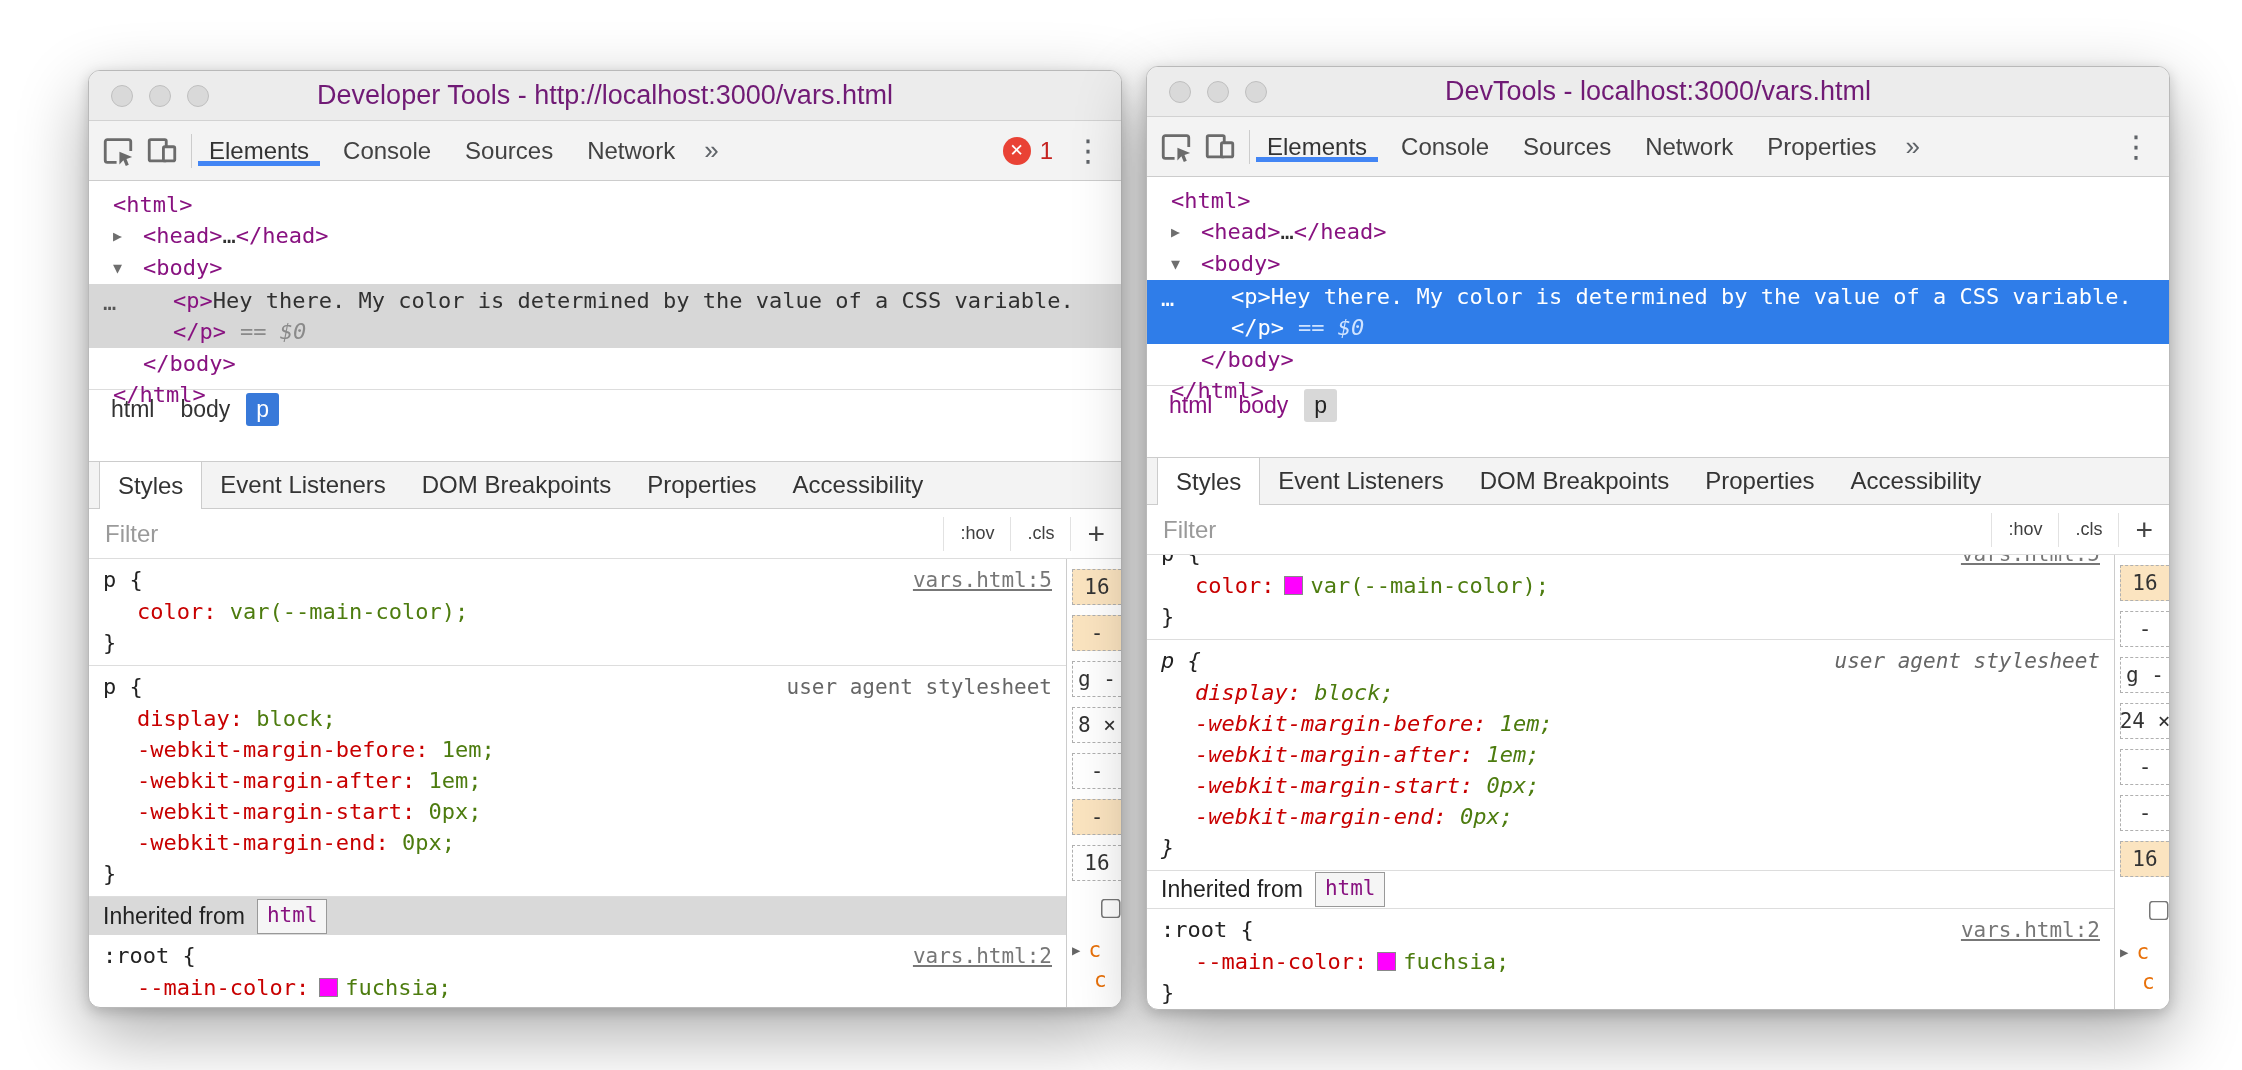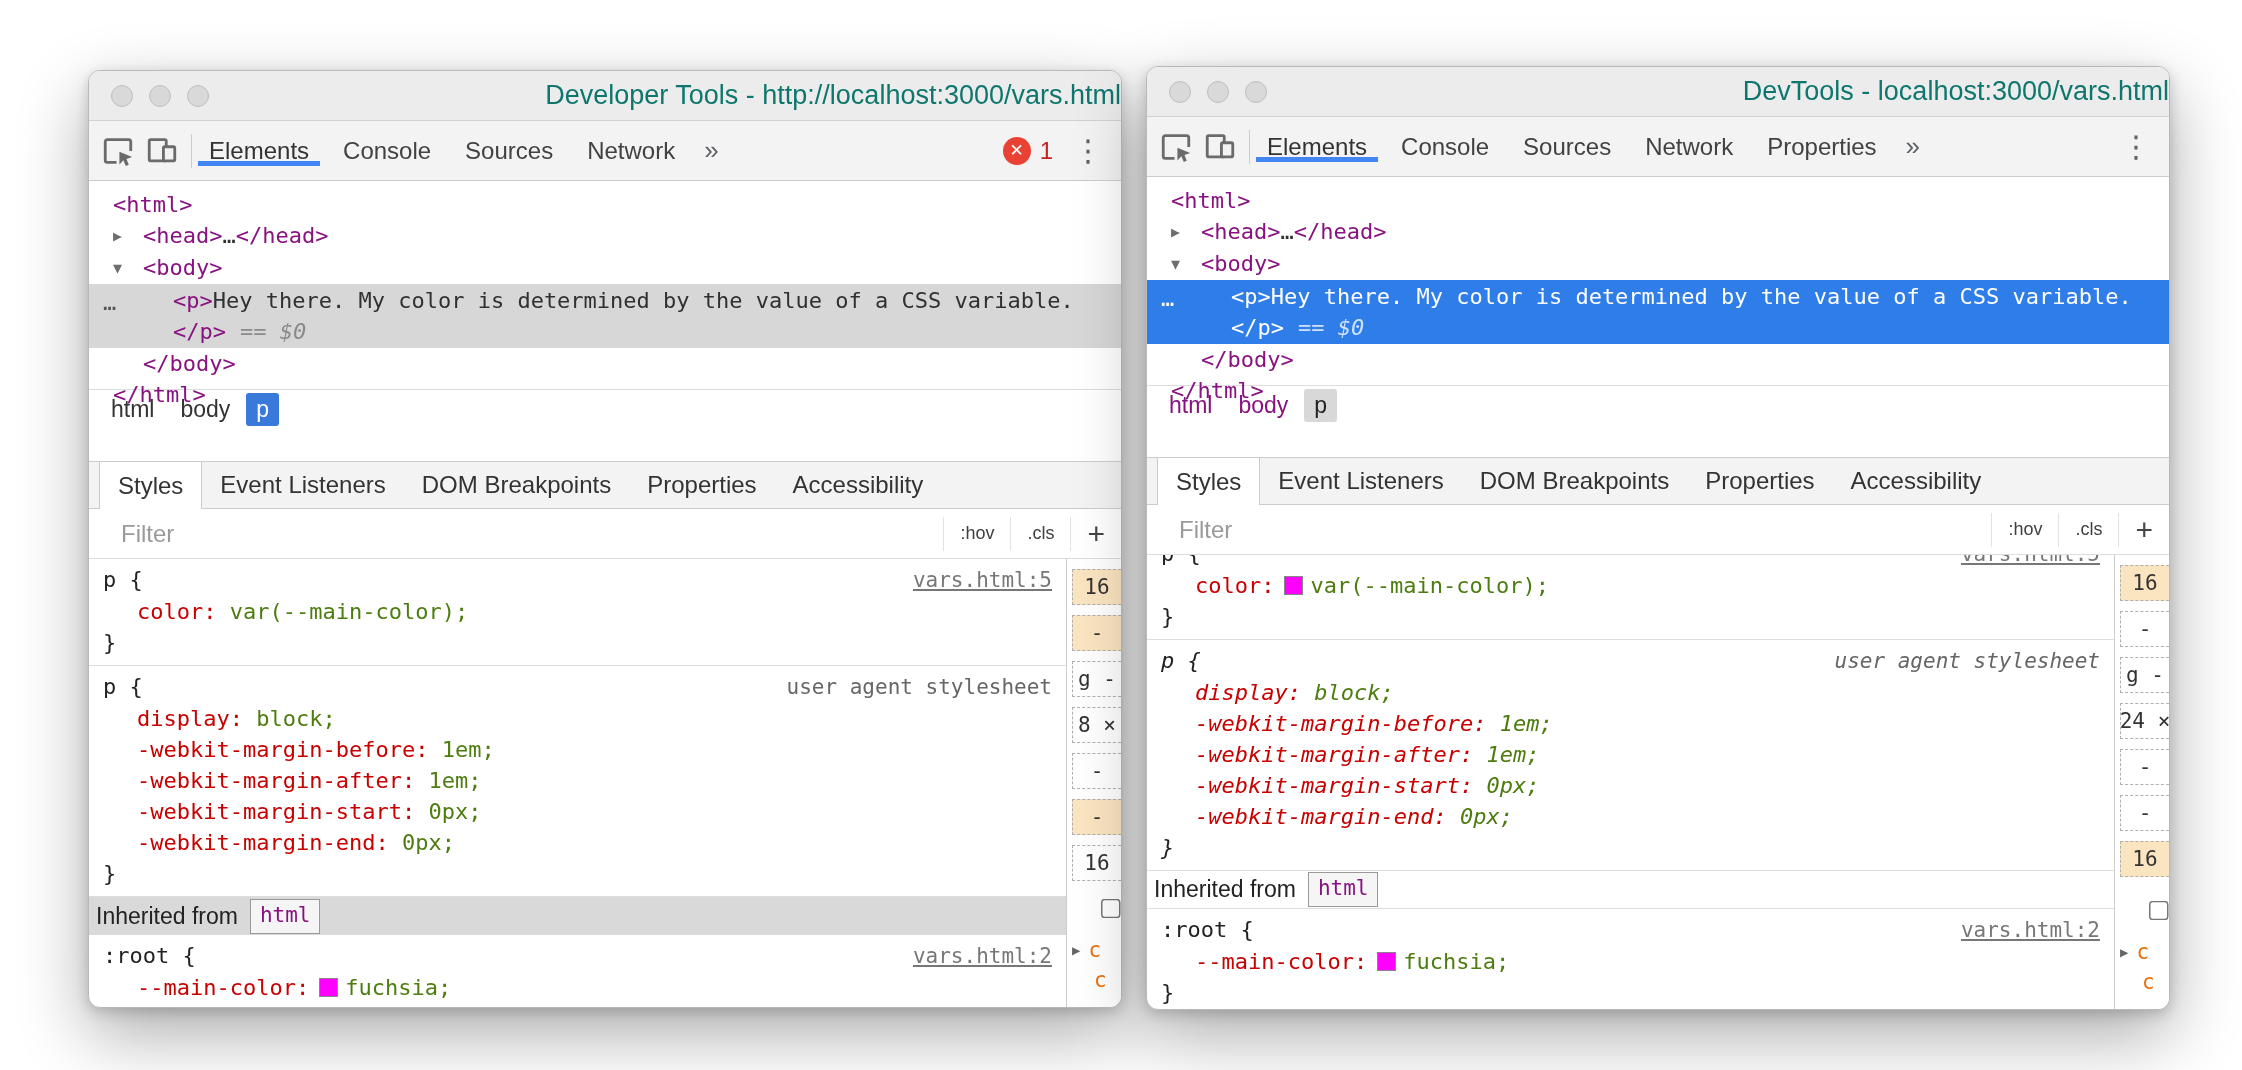--- a/index.html
+++ b/index.html
@@ -7,21 +7,21 @@
 
   .window { position:absolute; background:#fff; border:1px solid #b9b9b9; border-radius:12px; overflow:hidden;
             display:flex; flex-direction:column; box-shadow:0 26px 70px rgba(0,0,0,.33), 0 4px 14px rgba(0,0,0,.18); }
   .win-left  { left:88px;  top:70px; width:1034px; height:938px; }
   .win-right { left:1146px; top:66px; width:1024px; height:944px; }
 
   
   .titlebar { height:50px; background:#ececec; border-bottom:1px solid #d2d2d2; display:flex; align-items:center; position:relative; flex:none; }
   .traffic { position:absolute; left:22px; display:flex; gap:16px; }
   .dot { width:22px; height:22px; border-radius:50%; background:#d9d9d9; border:1px solid #bfbfbf; }
-  .win-title { flex:1; text-align:right; font-size:27px; color:#0f766e; }
+  .win-title { flex:1; text-align:center; font-size:27px; color:#701a75; }
 
   
   .toolbar { height:60px; background:#f3f3f3; border-bottom:1px solid #ccc; display:flex; align-items:center; flex:none; }
   .tool-icons { display:flex; align-items:center; gap:10px; padding:0 12px; border-right:1px solid #ccc; }
   .tool-icons svg { display:block; }
   .tabs { display:flex; align-items:stretch; font-size:24px; color:#424242; }
   .tab { padding:0 17px; display:flex; align-items:center; position:relative; cursor:default; }
   .tab.active { color:#333; }
   .tab.active::after { content:""; position:absolute; left:6px; right:6px; bottom:0; height:5px; background:#4285f4; }
   .tab-more { display:flex; align-items:center; padding:0 12px; color:#5f6368; font-size:26px; }
@@ -56,21 +56,21 @@
   .win-left  .crumb-active { background:#3879d9; color:#fff; }
   .win-right .crumb-active { background:#d8d8d8; color:#222; }
 
   
   .ptabs { height:48px; background:#f3f3f3; border-top:1px solid #ccc; border-bottom:1px solid #ccc; display:flex; align-items:stretch; padding-left:10px; font-size:24px; color:#333; flex:none;margin-top:32px; }
   .ptab { display:flex; align-items:center; padding:0 18px; }
   .ptab.active { background:#fff; border-left:1px solid #ccc; border-right:1px solid #ccc; margin-bottom:-1px; }
 
   
   .filterbar { height:50px; border-bottom:1px solid #ddd; display:flex; align-items:center; flex:none; }
-  .filter-input { flex:1; border:none; outline:none; background:transparent; font-size:24px; color:#444; padding-left:32px; font-family:"Liberation Sans",sans-serif; }
+  .filter-input { flex:1; border:none; outline:none; background:transparent; font-size:24px; color:#444; padding-left:16px; font-family:"Liberation Sans",sans-serif; }
   .filter-input::placeholder { color:#9a9a9a; }
   .fctl { padding:0 16px; color:#404040; font-size:18px; border-left:1px solid #e2e2e2; height:34px; display:flex; align-items:center; }
   .fctl.plus { font-size:30px; color:#444; }
 
   
   .body-row { flex:1; display:flex; min-height:0; }
   .styles-scroll { flex:1; min-width:0; overflow:hidden; font-family:"DejaVu Sans Mono",monospace; font-size:22px; line-height:31px; color:#222; border-right:1px solid #ccc; display:flex; flex-direction:column; }
   .win-right .styles-scroll > .rule:first-child { margin-top:-22px; }
   .rule { border-bottom:1px solid #ddd; padding:5px 0 7px 0; }
   .rule:last-child { border-bottom:none; }
@@ -79,21 +79,21 @@
   .spacer { flex:1; }
   .src-link { color:#777; text-decoration:underline; font-size:21px; }
   .origin { color:#666; font-size:21px; }
   .pline { padding:0 14px 0 48px; white-space:pre-wrap; }
   .prop { color:#c80000; }
   .val { color:#4d7c0f; }
   .close-brace { padding:0 14px; }
   .win-right .rule-ua, .win-right .rule-ua .prop, .win-right .rule-ua .val,
   .win-right .rule-ua .selector, .win-right .origin { font-style:italic; }
   .swatch { display:inline-block; width:19px; height:19px; background:#ff00ff; border:1px solid #888; margin:0 7px 0 10px; vertical-align:-2px; }
-  .inherit { height:38px; display:flex; align-items:center; gap:12px; padding-left:7px; font-family:"Liberation Sans",sans-serif; font-size:23px; color:#222; flex:none; }
+  .inherit { height:38px; display:flex; align-items:center; gap:12px; padding-left:14px; font-family:"Liberation Sans",sans-serif; font-size:23px; color:#222; flex:none; }
   .win-left  .inherit { background:#d9d9d9; }
   .win-right .inherit { background:#fff; border-bottom:1px solid #ddd; }
   .chip { border:1px solid #999; background:#f5f5f5; padding:0 9px 2px 9px; font-family:"DejaVu Sans Mono",monospace; font-size:21px; color:#881280; }
 
   .metrics { width:54px; flex:none; display:flex; flex-direction:column; padding:10px 0 12px 5px; font-family:"DejaVu Sans Mono",monospace; font-size:21px; color:#333; background:#fff; }
   .mcell { border:1px dashed #b0b0b0; border-right:none; min-height:36px; display:flex; align-items:center; justify-content:center; margin-bottom:10px; white-space:pre; }
   .mcell.tan { background:#fbe4c0; }
   .mcheck { margin-top:auto; transform:scale(1.5); transform-origin:left center; margin-left:8px; margin-bottom:20px; }
   .partial-row { display:flex; align-items:center; gap:8px; height:30px; }
   .parrow { color:#666; font-size:14px; }

